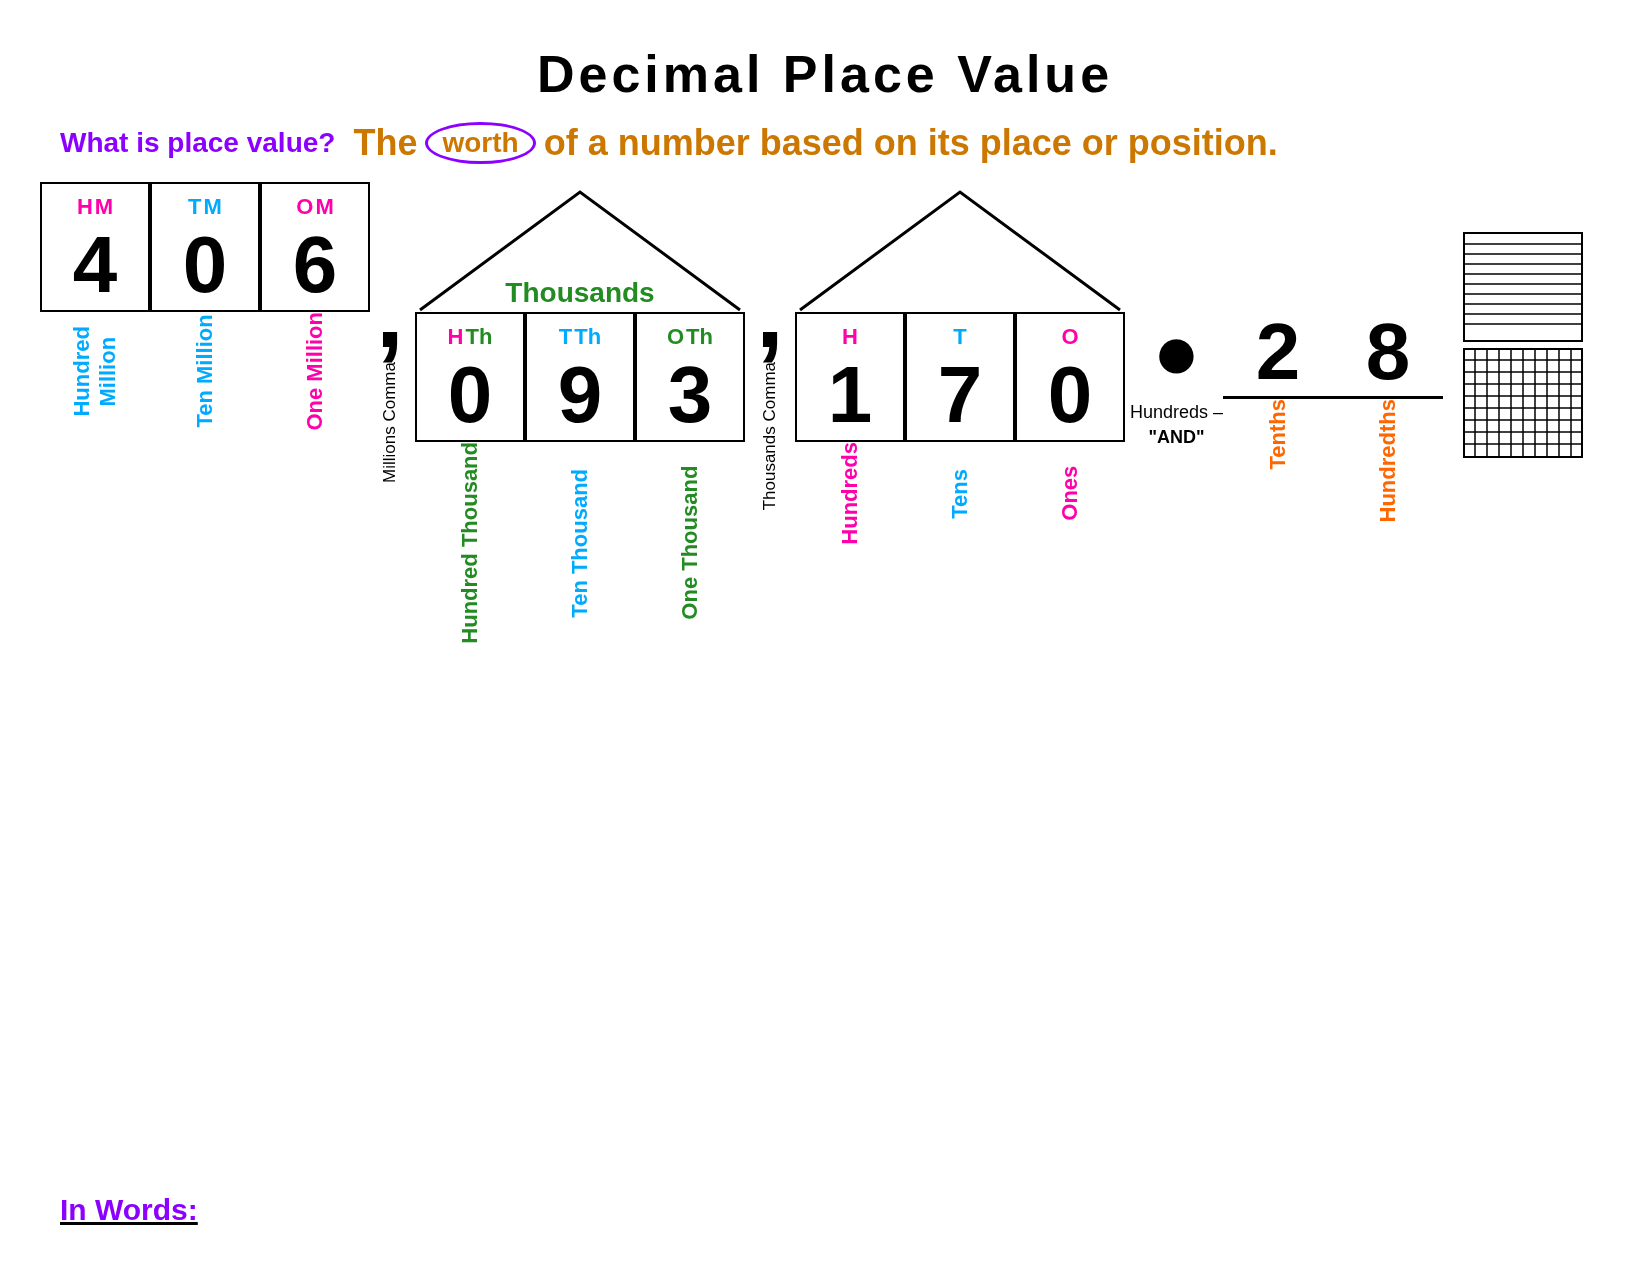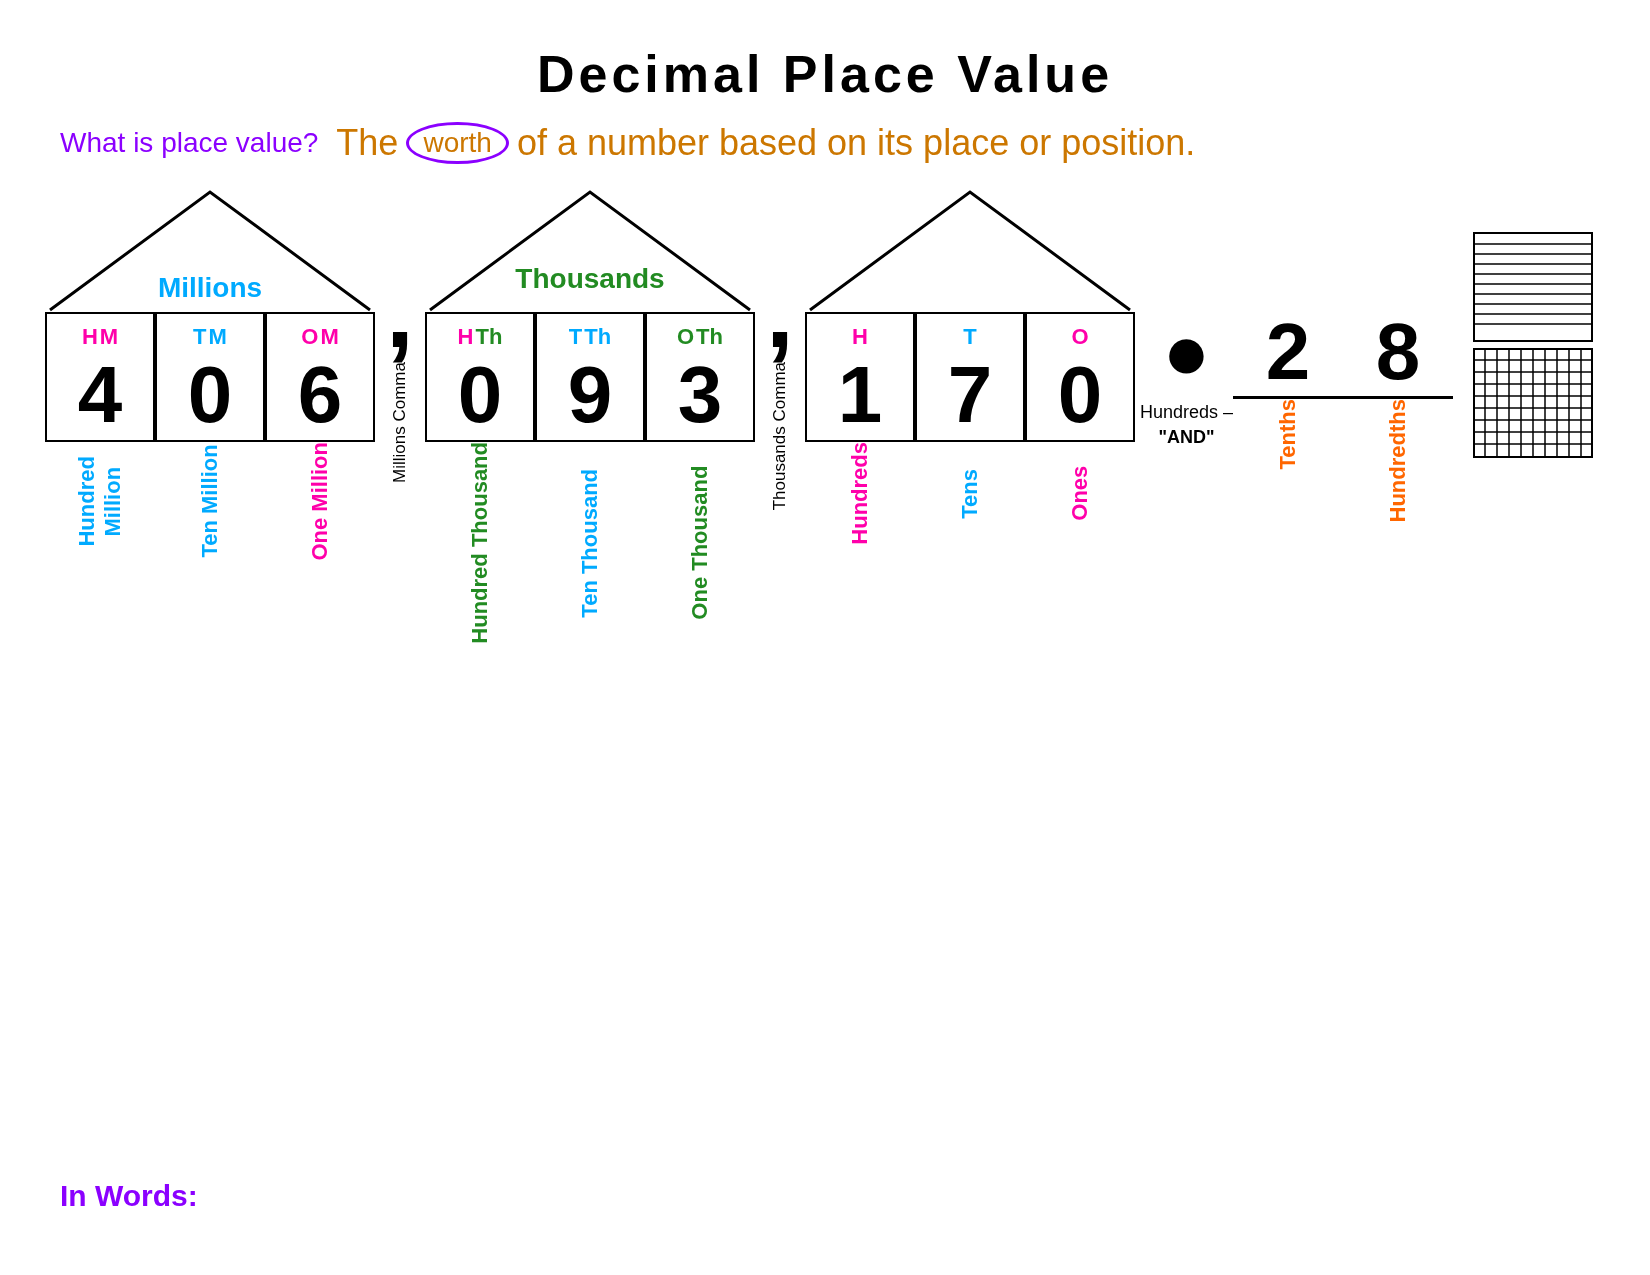--- a/index.html
+++ b/index.html
@@ -20,20 +20,21 @@
       color: black;
       letter-spacing: 4px;
     }
 
     .subtitle-row {
       display: flex;
       align-items: center;
       padding: 18px 60px;
       font-size: 28px;
       gap: 8px;
+      font-weight: bold;
     }
 
     .subtitle-question {
       color: #8B00FF;
       font-size: 28px;
       margin-right: 10px;
     }
 
     .subtitle-the {
       color: #CC7700;
@@ -173,81 +174,75 @@
     <span class="subtitle-question">What is place value?</span>
     <span class="subtitle-the">The</span>
     <span class="worth-circled">worth</span>
     <span class="subtitle-rest">of a number based on its place or position.</span>
   </div>
 
   <div style="display:flex; align-items:flex-start; padding: 0 20px 0 40px; gap:0;">
 
     <div class="group">
 
+
+      <div style="display:flex; flex-direction:row;">
+
+        <div class="cell">
+          <div class="cell-header">
+            <span class="pink">H</span>
+            <span class="pink">M</span>
+          </div>
+          <div class="cell-value">4</div>
+        </div>
+
+        <div class="cell">
+          <div class="cell-header">
+            <span class="cyan">T</span>
+            <span class="cyan">M</span>
+          </div>
+          <div class="cell-value">0</div>
+        </div>
+
+        <div class="cell">
+          <div class="cell-header">
+            <span class="pink">O</span>
+            <span class="pink">M</span>
+          </div>
+          <div class="cell-value">6</div>
+        </div>
+      </div>
+
+      <div style="display:flex; flex-direction:row;">
+        <div class="vertical-label-wrapper">
+          <span class="vertical-text cyan">Hundred<br>Million</span>
+        </div>
+        <div class="vertical-label-wrapper">
+          <span class="vertical-text cyan">Ten Million</span>
+        </div>
+        <div class="vertical-label-wrapper">
+          <span class="vertical-text" style="color:#FF00AA;">One Million</span>
+        </div>
+      </div>
+    </div>
+
+    <div style="display:flex; flex-direction:column; align-items:center;">
+      <div class="comma-big">,</div>
+      <div class="comma-label-wrapper">
+        <span class="comma-vertical-text">Millions Comma</span>
+      </div>
+    </div>
+
+    <div class="group">
+
       <div style="position:relative; width:340px; height:130px;">
         <svg width="340" height="130" viewBox="0 0 340 130">
           <polyline points="10,128 170,10 330,128" fill="none" stroke="black" stroke-width="3"></polyline>
         </svg>
-        <div style="position:absolute; bottom:8px; width:100%; text-align:center; font-size:28px; font-weight:bold; color:#00AAFF;">Millions</div>
-      </div>
-
-      <div style="display:flex; flex-direction:row;">
-
-        <div class="cell">
-          <div class="cell-header">
-            <span class="pink">H</span>
-            <span class="pink">M</span>
-          </div>
-          <div class="cell-value">4</div>
-        </div>
-
-        <div class="cell">
-          <div class="cell-header">
-            <span class="cyan">T</span>
-            <span class="cyan">M</span>
-          </div>
-          <div class="cell-value">0</div>
-        </div>
-
-        <div class="cell">
-          <div class="cell-header">
-            <span class="pink">O</span>
-            <span class="pink">M</span>
-          </div>
-          <div class="cell-value">6</div>
-        </div>
-      </div>
-
-      <div style="display:flex; flex-direction:row;">
-        <div class="vertical-label-wrapper">
-          <span class="vertical-text cyan">Hundred<br>Million</span>
-        </div>
-        <div class="vertical-label-wrapper">
-          <span class="vertical-text cyan">Ten Million</span>
-        </div>
-        <div class="vertical-label-wrapper">
-          <span class="vertical-text" style="color:#FF00AA;">One Million</span>
-        </div>
-      </div>
-    </div>
-
-    <div style="display:flex; flex-direction:column; align-items:center;">
-      <div class="comma-big">,</div>
-      <div class="comma-label-wrapper">
-        <span class="comma-vertical-text">Millions Comma</span>
-      </div>
-    </div>
-
-    <div class="group">
-
-      <div style="position:relative; width:340px; height:130px;">
-        <svg width="340" height="130" viewBox="0 0 340 130">
-          <polyline points="10,128 170,10 330,128" fill="none" stroke="black" stroke-width="3"></polyline>
-        </svg>
-        <div style="position:absolute; bottom:17px; width:100%; text-align:center; font-size:28px; font-weight:bold; color:#228B22;">Thousands</div>
+        <div style="position:absolute; bottom:3px; width:100%; text-align:center; font-size:28px; font-weight:bold; color:#228B22;">Thousands</div>
       </div>
 
       <div style="display:flex; flex-direction:row;">
 
         <div class="cell">
           <div class="cell-header">
             <span class="pink">H</span>
             <span class="green">Th</span>
           </div>
           <div class="cell-value">0</div>
@@ -401,17 +396,17 @@
         <line x1="1" y1="48" x2="119" y2="48" stroke="black" stroke-width="1.5"></line>
         <line x1="1" y1="60" x2="119" y2="60" stroke="black" stroke-width="1.5"></line>
         <line x1="1" y1="72" x2="119" y2="72" stroke="black" stroke-width="1.5"></line>
         <line x1="1" y1="84" x2="119" y2="84" stroke="black" stroke-width="1.5"></line>
         <line x1="1" y1="96" x2="119" y2="96" stroke="black" stroke-width="1.5"></line>
       </svg>
     </div>
 
   </div>
 
-  <div class="in-words-section" style="position:absolute; bottom:62px; left:60px;">
+  <div class="in-words-section" style="position:absolute; bottom:48px; left:60px;text-decoration:underline;">
     <div class="in-words-title">In Words:</div>
   </div>
 
 </div>
 
 </body></html>

